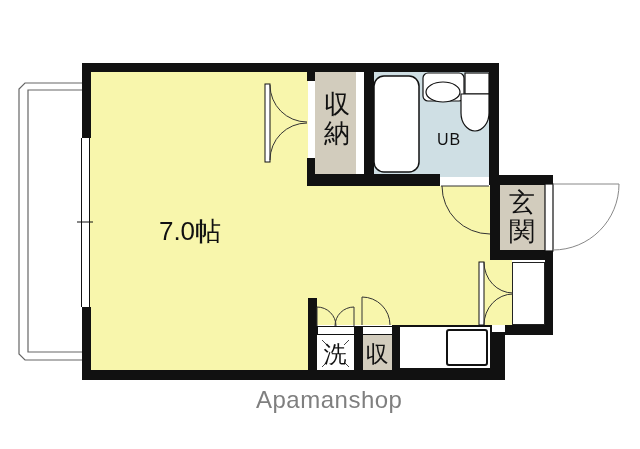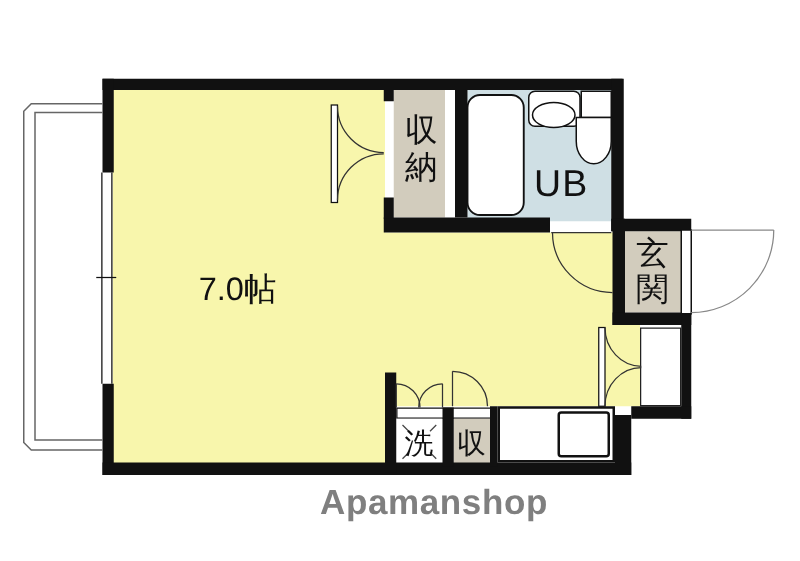--- a/index.html
+++ b/index.html
@@ -16,25 +16,25 @@
   .wall{position:absolute;background:var(--wall,#111);}
   .whitebox{position:absolute;background:#fff;}
   .label{
     position:absolute;color:#111;text-align:center;
     font-family:"Liberation Sans","DejaVu Sans",sans-serif;
   }
   .label-vert span{display:block;}
   #room-name{left:139px;top:180px;width:104px;font-size:31px;letter-spacing:2px;}
   #room-size{left:138px;top:214px;width:104px;font-size:26px;text-align:center;}
   #closet-label{left:320px;top:90px;width:34px;font-size:26px;line-height:29px;}
-  #ub-label{left:418px;top:131px;width:62px;font-size:30px;letter-spacing:1px;}
+  #ub-label{left:418px;top:131px;width:62px;font-size:16px;letter-spacing:1px;}
   #genkan-label{left:505px;top:188px;width:34px;font-size:26px;line-height:29px;}
   #laundry-label{left:320px;top:339px;width:30px;font-size:23px;}
   #storage-label{left:362px;top:339px;width:30px;font-size:23px;}
-  #watermark{left:256px;top:386px;width:140px;font-size:28px;color:var(--watermark-text,#7F7F7F);letter-spacing:0.5px;font-weight:bold;}
+  #watermark{left:256px;top:386px;width:140px;font-size:24px;color:var(--watermark-text,#7F7F7F);letter-spacing:0.5px;}
   svg.overlay{position:absolute;left:0;top:0;z-index:6;}
   .z1{z-index:1}.z2{z-index:2}.z4{z-index:4}.z7{z-index:7}
 </style>
 </head>
 <body>
 
 <div id="canvas">
 
   <div class="room room-main z1" style="left:90px;top:72px;width:218px;height:299px;"></div>
   <div class="room room-main z1" style="left:308px;top:186px;width:184px;height:139px;"></div>

